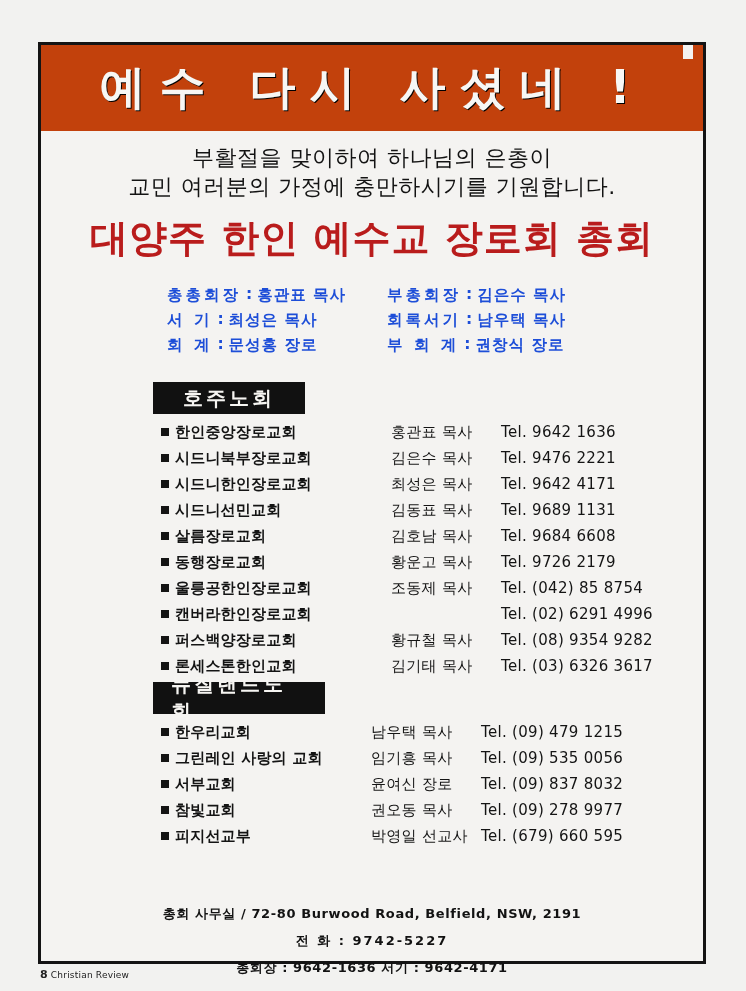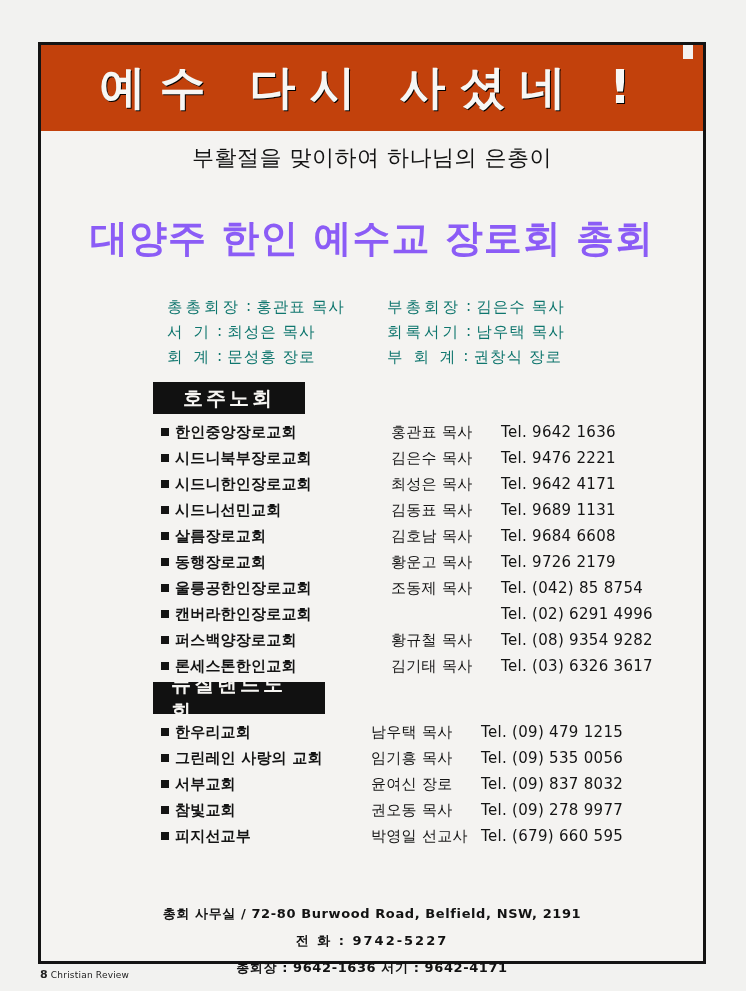--- a/index.html
+++ b/index.html
@@ -82,37 +82,36 @@
 
   .org-title {
     position: absolute;
     left: 0;
     top: 168px;
     width: 100%;
     text-align: center;
     font-size: 38px;
     font-weight: bold;
     letter-spacing: 1px;
-    color: #8b5cf6;
+    color: #b91c1c;
   }
 
   
   .officers {
     position: absolute;
     left: 126px;
     top: 240px;
     width: 420px;
     display: grid;
     grid-template-columns: 1fr 1fr;
     row-gap: 4px;
     column-gap: 20px;
     font-size: 15.5px;
-    font-weight: normal;
-    color: #0f766e;
-    margin-top: 12px;
+    font-weight: bold;
+    color: #1d4ed8;
   }
   .officer {
     display: flex;
     white-space: nowrap;
   }
   .officer .role {
     letter-spacing: 3px;
   }
   .officer .sep {
     padding: 0 5px;
@@ -218,20 +217,21 @@
 
   <div class="ad-frame">
 
     <div class="banner">
       <div class="banner-text">예수 다시 사셨네 !</div>
       <div class="banner-nick"></div>
     </div>
 
     <div class="greeting">
       <div>부활절을 맞이하여 하나님의 은총이</div>
+      <div>교민 여러분의 가정에 충만하시기를 기원합니다.</div>
     </div>
 
     <div class="org-title">대양주 한인 예수교 장로회 총회</div>
 
     <div class="officers">
       <div class="officer">
         <span class="role">총총회장</span>
         <span class="sep">:</span>
         <span class="person">홍관표 목사</span>
       </div>

